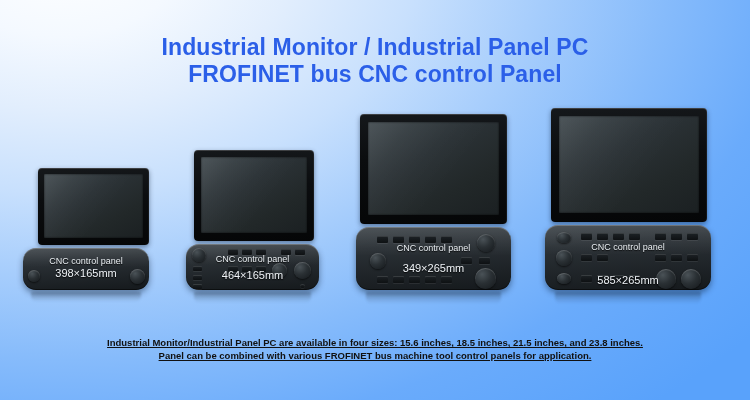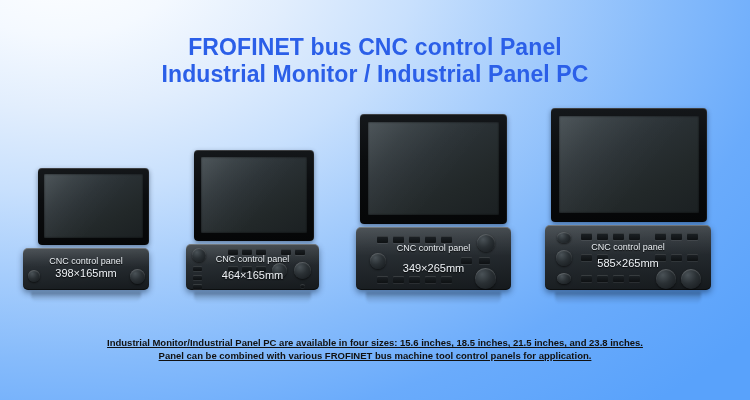--- a/index.html
+++ b/index.html
@@ -73,21 +73,21 @@
         rgba(0,0,0,0) 62%),
       linear-gradient(150deg,#3a4348 0%,#2b3236 38%,#222829 70%,#1b2022 100%);
     border-radius:1px;
     box-shadow:inset 0 0 2px rgba(0,0,0,.8);
   }
 
   
   .cpanel {
     position:absolute;
     background:linear-gradient(176deg,#3a4146 0%,#2b3136 30%,#1e2327 70%,#15191c 100%);
-    border-radius:5px;
+    border-radius:13px;
     box-shadow:
       0 3px 6px rgba(0,20,45,.45),
       inset 0 1px 0 rgba(255,255,255,.22),
       inset 0 -1px 0 rgba(0,0,0,.5);
     overflow:hidden;
   }
   .cpanel .gloss {
     position:absolute; left:0; top:0; width:100%; height:46%;
     background:linear-gradient(180deg,rgba(255,255,255,.10),rgba(255,255,255,0));
     pointer-events:none;
@@ -128,22 +128,22 @@
     filter:blur(1.2px);
     border-radius:0 0 6px 6px;
   }
 </style>
 </head>
 <body>
 
 <div id="bg"></div>
 
 <div id="title">
+  <span class="ln">Industrial Monitor / Industrial Panel PC</span>
   <span class="ln">FROFINET bus CNC control Panel</span>
-  <span class="ln">Industrial Monitor / Industrial Panel PC</span>
 </div>
 
 <div id="stage">
 
   <div class="device" style="left:23px; top:168px; width:126px; height:124px;">
     <div class="reflect" style="left:8px; top:124px; width:110px; height:10px;"></div>
 
     <div class="monitor" style="left:15px; top:0px; width:111px; height:77px;">
       <div class="screen" style="left:6px; top:6px; right:6px; bottom:7px;"></div>
     </div>
@@ -256,21 +256,21 @@
 
       <div class="btn" style="left:36px;  top:50px; width:11px; height:7px;"></div>
       <div class="btn" style="left:52px;  top:50px; width:11px; height:7px;"></div>
       <div class="btn" style="left:68px;  top:50px; width:11px; height:7px;"></div>
       <div class="btn" style="left:84px;  top:50px; width:11px; height:7px;"></div>
 
       <div class="knob" style="left:111px; top:44px; width:20px; height:20px;"></div>
       <div class="knob" style="left:136px; top:44px; width:20px; height:20px;"></div>
 
       <div class="cp-label" style="top:17px;">CNC control panel</div>
-      <div class="cp-size" style="top:32px;text-align:center;">585×265mm</div>
+      <div class="cp-size" style="top:49px;text-align:center;">585×265mm</div>
     </div>
   </div>
 
 </div>
 
 <div id="caption">
   <span class="ln">Industrial Monitor/Industrial Panel PC are available in four sizes: 15.6 inches, 18.5 inches, 21.5 inches, and 23.8 inches.</span>
   <span class="ln">Panel can be combined with various FROFINET bus machine tool control panels for application.</span>
 </div>
 

